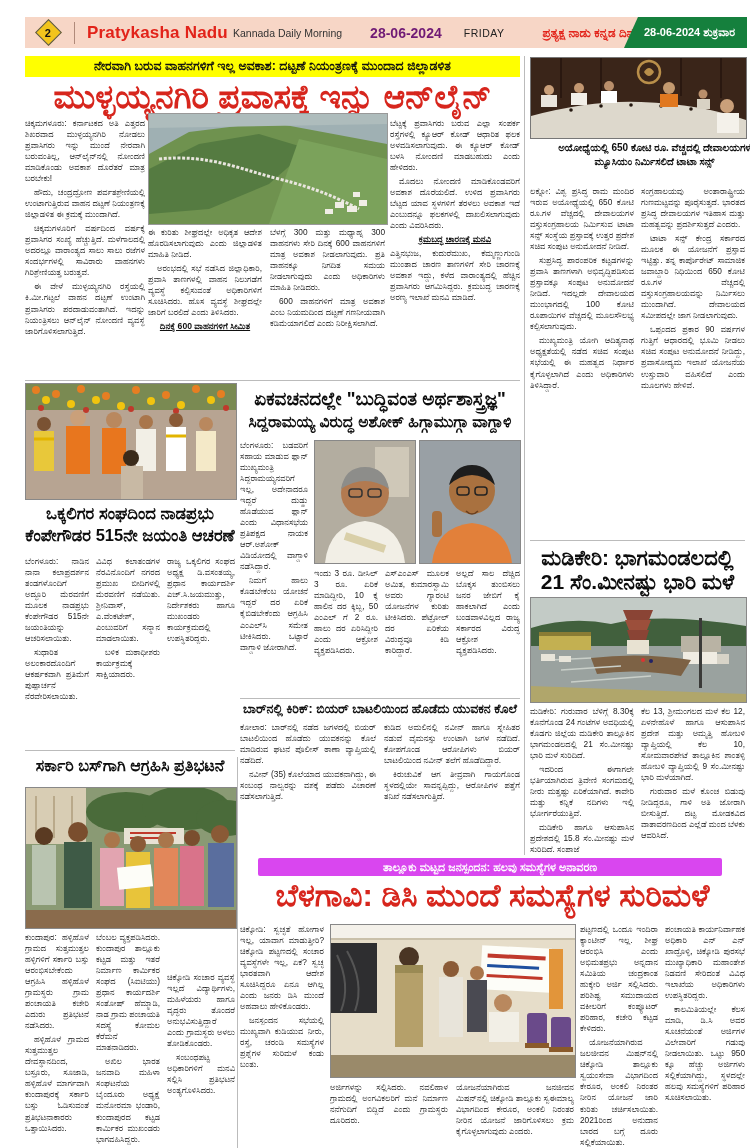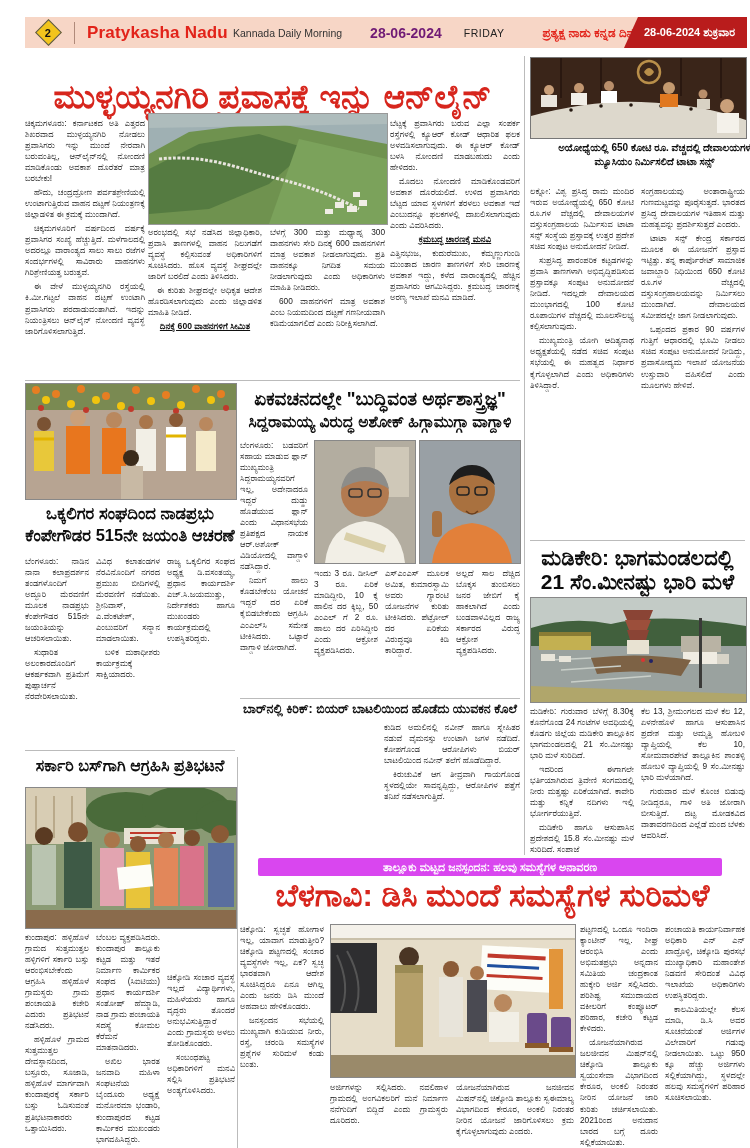--- a/index.html
+++ b/index.html
@@ -18,21 +18,21 @@
   .masthead{background:#f7d6c6;display:flex;align-items:center;}
   .diamond{width:17px;height:17px;background:#f2c41d;border:1.5px solid #555;transform:rotate(45deg);
            display:flex;align-items:center;justify-content:center;margin-left:14px;}
   .diamond span{transform:rotate(-45deg);font-weight:bold;font-size:11px;color:#111;}
   .mast-divider{width:1px;height:22px;background:#b08a7a;margin:0 12px 0 16px;}
   .paper-name{color:#e2231a;font-weight:bold;font-size:17px;letter-spacing:0.2px;}
   .paper-sub{color:#333;font-size:10.5px;margin-left:5px;}
   .mast-date{color:#701a75;font-weight:bold;font-size:14px;margin-left:28px;}
   .mast-day{color:#222;font-size:10.5px;margin-left:22px;letter-spacing:0.5px;}
   .mast-kn{color:#e2231a;font-weight:bold;font-size:12px;margin-left:38px;}
-  .date-badge{position:absolute;right:0;top:0;height:100%;background:#b91c1c;color:#fff;
+  .date-badge{position:absolute;right:0;top:0;height:100%;background:#15803d;color:#fff;
               font-weight:bold;font-size:11px;display:flex;align-items:center;padding:0 12px 0 20px;
               clip-path:polygon(14px 0,100% 0,100% 100%,0 100%);}
   
   .kicker{background:#ffff00;color:#111;font-weight:bold;font-size:12.5px;text-align:center;
           display:flex;align-items:center;justify-content:center;}
   .lead-headline{color:#d7261d;font-weight:bold;font-size:33px;text-align:center;line-height:1.0;}
   .black-headline{color:#0d0d0d;font-weight:bold;text-align:center;}
   .blue-strip{background:#d946ef;color:#fff;font-weight:bold;font-size:11px;text-align:center;
               display:flex;align-items:center;justify-content:center;border-radius:2px;}
   .red-headline{color:#d7261d;font-weight:bold;font-size:31px;text-align:center;line-height:1.0;}
@@ -48,20 +48,21 @@
       </div>
     <div class="mast-divider"></div>
     <span class="paper-name">Pratykasha Nadu</span>
     <span class="paper-sub">Kannada Daily Morning</span>
     <span class="mast-date">28-06-2024</span>
     <span class="mast-day">FRIDAY</span>
     <span class="mast-kn">ಪ್ರತ್ಯಕ್ಷ ನಾಡು ಕನ್ನಡ ದಿನ ಪತ್ರಿಕೆ</span>
     <div class="date-badge">28-06-2024 ಶುಕ್ರವಾರ</div>
   </div>
 
+  <div class="abs kicker" style="left:25px;top:56px;width:495px;height:21px;">ನೇರವಾಗಿ ಬರುವ ವಾಹನಗಳಿಗೆ ಇಲ್ಲ ಅವಕಾಶ: ದಟ್ಟಣೆ ನಿಯಂತ್ರಣಕ್ಕೆ ಮುಂದಾದ ಜಿಲ್ಲಾಡಳಿತ</div>
   <div class="abs lead-headline" style="left:25px;top:80px;width:495px;height:36px;">ಮುಳ್ಳಯ್ಯನಗಿರಿ ಪ್ರವಾಸಕ್ಕೆ ಇನ್ನು ಆನ್‌ಲೈನ್ ನೋಂದಣಿ</div>
 
   <div class="abs body-text" style="left:25px;top:118px;width:120px;height:258px;">
     <p>ಚಿಕ್ಕಮಗಳೂರು: ಕರ್ನಾಟಕದ ಅತಿ ಎತ್ತರದ ಶಿಖರವಾದ ಮುಳ್ಳಯ್ಯನಗಿರಿ ನೋಡಲು ಪ್ರವಾಸಿಗರು ಇನ್ನು ಮುಂದೆ ನೇರವಾಗಿ ಬರುವಂತಿಲ್ಲ, ಆನ್‌ಲೈನ್‌ನಲ್ಲಿ ನೋಂದಣಿ ಮಾಡಿಕೊಂಡು ಅವಕಾಶ ದೊರೆತರೆ ಮಾತ್ರ ಬರಬೇಕು!</p>
     <p>ಹೌದು, ಚಂದ್ರದ್ರೋಣ ಪರ್ವತಶ್ರೇಣಿಯಲ್ಲಿ ಉಂಟಾಗುತ್ತಿರುವ ವಾಹನ ದಟ್ಟಣೆ ನಿಯಂತ್ರಣಕ್ಕೆ ಜಿಲ್ಲಾಡಳಿತ ಈ ಕ್ರಮಕ್ಕೆ ಮುಂದಾಗಿದೆ.</p>
     <p>ಚಿಕ್ಕಮಗಳೂರಿಗೆ ವರ್ಷದಿಂದ ವರ್ಷಕ್ಕೆ ಪ್ರವಾಸಿಗರ ಸಂಖ್ಯೆ ಹೆಚ್ಚುತ್ತಿದೆ. ಮಳೆಗಾಲದಲ್ಲಿ ಅದರಲ್ಲೂ ವಾರಾಂತ್ಯದ ಸಾಲು ಸಾಲು ರಜೆಗಳ ಸಂದರ್ಭಗಳಲ್ಲಿ ಸಾವಿರಾರು ವಾಹನಗಳು ಗಿರಿಶ್ರೇಣಿಯತ್ತ ಬರುತ್ತವೆ.</p>
     <p>ಈ ವೇಳೆ ಮುಳ್ಳಯ್ಯನಗಿರಿ ರಸ್ತೆಯಲ್ಲಿ ಕಿ.ಮೀ.ಗಟ್ಟಲೆ ವಾಹನ ದಟ್ಟಣೆ ಉಂಟಾಗಿ ಪ್ರವಾಸಿಗರು ಪರದಾಡುವಂತಾಗಿದೆ. ಇದನ್ನು ನಿಯಂತ್ರಿಸಲು ಆನ್‌ಲೈನ್ ನೋಂದಣಿ ವ್ಯವಸ್ಥೆ ಜಾರಿಗೊಳಿಸಲಾಗುತ್ತಿದೆ.</p>
   </div>
 
   <div class="abs photo" style="left:148px;top:113px;width:238px;height:110px;border:1px solid #999;">
@@ -76,22 +77,22 @@
           <rect x="198" y="92" width="10" height="6"></rect>
         <rect x="210" y="86" width="8" height="6"></rect>
           <rect x="176" y="95" width="8" height="5"></rect>
         <rect x="204" y="78" width="7" height="5"></rect>
       </g>
       <path d="M0,0 L238,0 L238,10 L0,14 Z" fill="#aebcbc"></path>
     </svg>
   </div>
 
   <div class="abs body-text" style="left:148px;top:227px;width:114px;height:150px;">
+    <p>ಈ ಕುರಿತು ಶೀಘ್ರದಲ್ಲೇ ಅಧಿಕೃತ ಆದೇಶ ಹೊರಡಿಸಲಾಗುವುದು ಎಂದು ಜಿಲ್ಲಾಡಳಿತ ಮಾಹಿತಿ ನೀಡಿದೆ.</p>
     <p>ಅರಂಭದಲ್ಲಿ ಸಭೆ ನಡೆಸಿದ ಜಿಲ್ಲಾಧಿಕಾರಿ, ಪ್ರವಾಸಿ ತಾಣಗಳಲ್ಲಿ ವಾಹನ ನಿಲುಗಡೆಗೆ ವ್ಯವಸ್ಥೆ ಕಲ್ಪಿಸುವಂತೆ ಅಧಿಕಾರಿಗಳಿಗೆ ಸೂಚಿಸಿದರು. ಹೊಸ ವ್ಯವಸ್ಥೆ ಶೀಘ್ರದಲ್ಲೇ ಜಾರಿಗೆ ಬರಲಿದೆ ಎಂದು ತಿಳಿಸಿದರು.</p>
-    <p>ಈ ಕುರಿತು ಶೀಘ್ರದಲ್ಲೇ ಅಧಿಕೃತ ಆದೇಶ ಹೊರಡಿಸಲಾಗುವುದು ಎಂದು ಜಿಲ್ಲಾಡಳಿತ ಮಾಹಿತಿ ನೀಡಿದೆ.</p>
     <div class="subhead">ದಿನಕ್ಕೆ 600 ವಾಹನಗಳಿಗೆ ಸೀಮಿತ</div>
   </div>
   <div class="abs body-text" style="left:270px;top:227px;width:115px;height:150px;">
     <p>ಬೆಳಗ್ಗೆ 300 ಮತ್ತು ಮಧ್ಯಾಹ್ನ 300 ವಾಹನಗಳು ಸೇರಿ ದಿನಕ್ಕೆ 600 ವಾಹನಗಳಿಗೆ ಮಾತ್ರ ಅವಕಾಶ ನೀಡಲಾಗುವುದು. ಪ್ರತಿ ವಾಹನಕ್ಕೂ ನಿಗದಿತ ಸಮಯ ನೀಡಲಾಗುವುದು ಎಂದು ಅಧಿಕಾರಿಗಳು ಮಾಹಿತಿ ನೀಡಿದರು.</p>
     <p>600 ವಾಹನಗಳಿಗೆ ಮಾತ್ರ ಅವಕಾಶ ಎಂಬ ನಿಯಮದಿಂದ ದಟ್ಟಣೆ ಗಣನೀಯವಾಗಿ ಕಡಿಮೆಯಾಗಲಿದೆ ಎಂದು ನಿರೀಕ್ಷಿಸಲಾಗಿದೆ.</p>
   </div>
 
   <div class="abs body-text" style="left:390px;top:118px;width:130px;height:258px;">
     <p>ಬೆಟ್ಟಕ್ಕೆ ಪ್ರವಾಸಿಗರು ಬರುವ ಎಲ್ಲಾ ಸಂಪರ್ಕ ರಸ್ತೆಗಳಲ್ಲಿ ಕ್ಯೂಆರ್ ಕೋಡ್ ಆಧಾರಿತ ಫಲಕ ಅಳವಡಿಸಲಾಗುವುದು. ಈ ಕ್ಯೂಆರ್ ಕೋಡ್ ಬಳಸಿ ನೋಂದಣಿ ಮಾಡಬಹುದು ಎಂದು ಹೇಳಿದರು.</p>
     <p>ಮೊದಲು ನೋಂದಣಿ ಮಾಡಿಕೊಂಡವರಿಗೆ ಅವಕಾಶ ದೊರೆಯಲಿದೆ. ಉಳಿದ ಪ್ರವಾಸಿಗರು ಬೆಟ್ಟದ ಯಾವ ಸ್ಥಳಗಳಿಗೆ ತೆರಳಲು ಅವಕಾಶ ಇದೆ ಎಂಬುದನ್ನೂ ಫಲಕಗಳಲ್ಲಿ ದಾಖಲಿಸಲಾಗುವುದು ಎಂದು ವಿವರಿಸಿದರು.</p>
@@ -302,20 +303,24 @@
   </div>
   <div class="abs body-text" style="left:385px;top:568px;width:64px;height:128px;">
     <p>ಎಸ್‌ಎಂಎಸ್ ಮೂಲಕ ಅಮಿತ, ಕುಮಾರಸ್ವಾಮಿ ಅವರು ಗ್ಯಾರಂಟಿ ಯೋಜನೆಗಳ ಕುರಿತು ಟೀಕಿಸಿದರು. ಪೆಟ್ರೋಲ್ ದರ ಏರಿಕೆಯ ವಿರುದ್ಧವೂ ಕಿಡಿ ಕಾರಿದ್ದಾರೆ.</p>
   </div>
   <div class="abs body-text" style="left:456px;top:568px;width:64px;height:128px;">
     <p>ಅಲ್ಲದೆ ಸಾಲ ದೆಚ್ಚಿದ ಬೊಕ್ಕಸ ತುಂಬಿಸಲು ಜನರ ಜೇಬಿಗೆ ಕೈ ಹಾಕಲಾಗಿದೆ ಎಂದು ಬಂಡವಾಳವಿಲ್ಲದ ರಾಜ್ಯ ಸರ್ಕಾರದ ವಿರುದ್ಧ ಆಕ್ರೋಶ ವ್ಯಕ್ತಪಡಿಸಿದರು.</p>
   </div>
 
   <div class="abs rule-h" style="left:240px;top:698px;width:280px;"></div>
   <div class="abs black-headline" style="left:240px;top:702px;width:280px;font-size:12.5px;">ಬಾರ್‌ನಲ್ಲಿ ಕಿರಿಕ್: ಬಿಯರ್ ಬಾಟಲಿಯಿಂದ ಹೊಡೆದು ಯುವಕನ ಕೊಲೆ</div>
+  <div class="abs body-text" style="left:240px;top:722px;width:136px;height:132px;">
+    <p>ಕೋಲಾರ: ಬಾರ್‌ನಲ್ಲಿ ನಡೆದ ಜಗಳದಲ್ಲಿ ಬಿಯರ್ ಬಾಟಲಿಯಿಂದ ಹೊಡೆದು ಯುವಕನನ್ನು ಕೊಲೆ ಮಾಡಿರುವ ಘಟನೆ ಪೊಲೀಸ್ ಠಾಣಾ ವ್ಯಾಪ್ತಿಯಲ್ಲಿ ನಡೆದಿದೆ.</p>
+    <p>ನವೀನ್ (35) ಕೊಲೆಯಾದ ಯುವಕನಾಗಿದ್ದು, ಈ ಸಂಬಂಧ ನಾಲ್ವರನ್ನು ವಶಕ್ಕೆ ಪಡೆದು ವಿಚಾರಣೆ ನಡೆಸಲಾಗುತ್ತಿದೆ.</p>
+  </div>
   <div class="abs body-text" style="left:384px;top:722px;width:136px;height:132px;">
     <p>ಕುಡಿದ ಅಮಲಿನಲ್ಲಿ ನವೀನ್ ಹಾಗೂ ಸ್ನೇಹಿತರ ನಡುವೆ ವೈಮನಸ್ಸು ಉಂಟಾಗಿ ಜಗಳ ನಡೆದಿದೆ. ಕೋಪಗೊಂಡ ಆರೋಪಿಗಳು ಬಿಯರ್ ಬಾಟಲಿಯಿಂದ ನವೀನ್ ತಲೆಗೆ ಹೊಡೆದಿದ್ದಾರೆ.</p>
     <p>ಕಿರುಚುವಿಕೆ ಆಗ ತೀವ್ರವಾಗಿ ಗಾಯಗೊಂಡ ಸ್ಥಳದಲ್ಲಿಯೇ ಸಾವನ್ನಪ್ಪಿದ್ದು, ಆರೋಪಿಗಳ ಪತ್ತೆಗೆ ತನಿಖೆ ನಡೆಸಲಾಗುತ್ತಿದೆ.</p>
   </div>
 
   <div class="abs black-headline" style="left:25px;top:757px;width:210px;font-size:16px;">ಸರ್ಕಾರಿ ಬಸ್‌ಗಾಗಿ ಆಗ್ರಹಿಸಿ ಪ್ರತಿಭಟನೆ</div>
   <div class="abs photo" style="left:25px;top:787px;width:210px;height:140px;border:1px solid #888;">
     <svg viewBox="0 0 210 140" preserveAspectRatio="none">
       <rect width="210" height="140" fill="#8a9a74"></rect>
       <rect x="0" y="0" width="60" height="56" fill="#d8cdb4"></rect>

